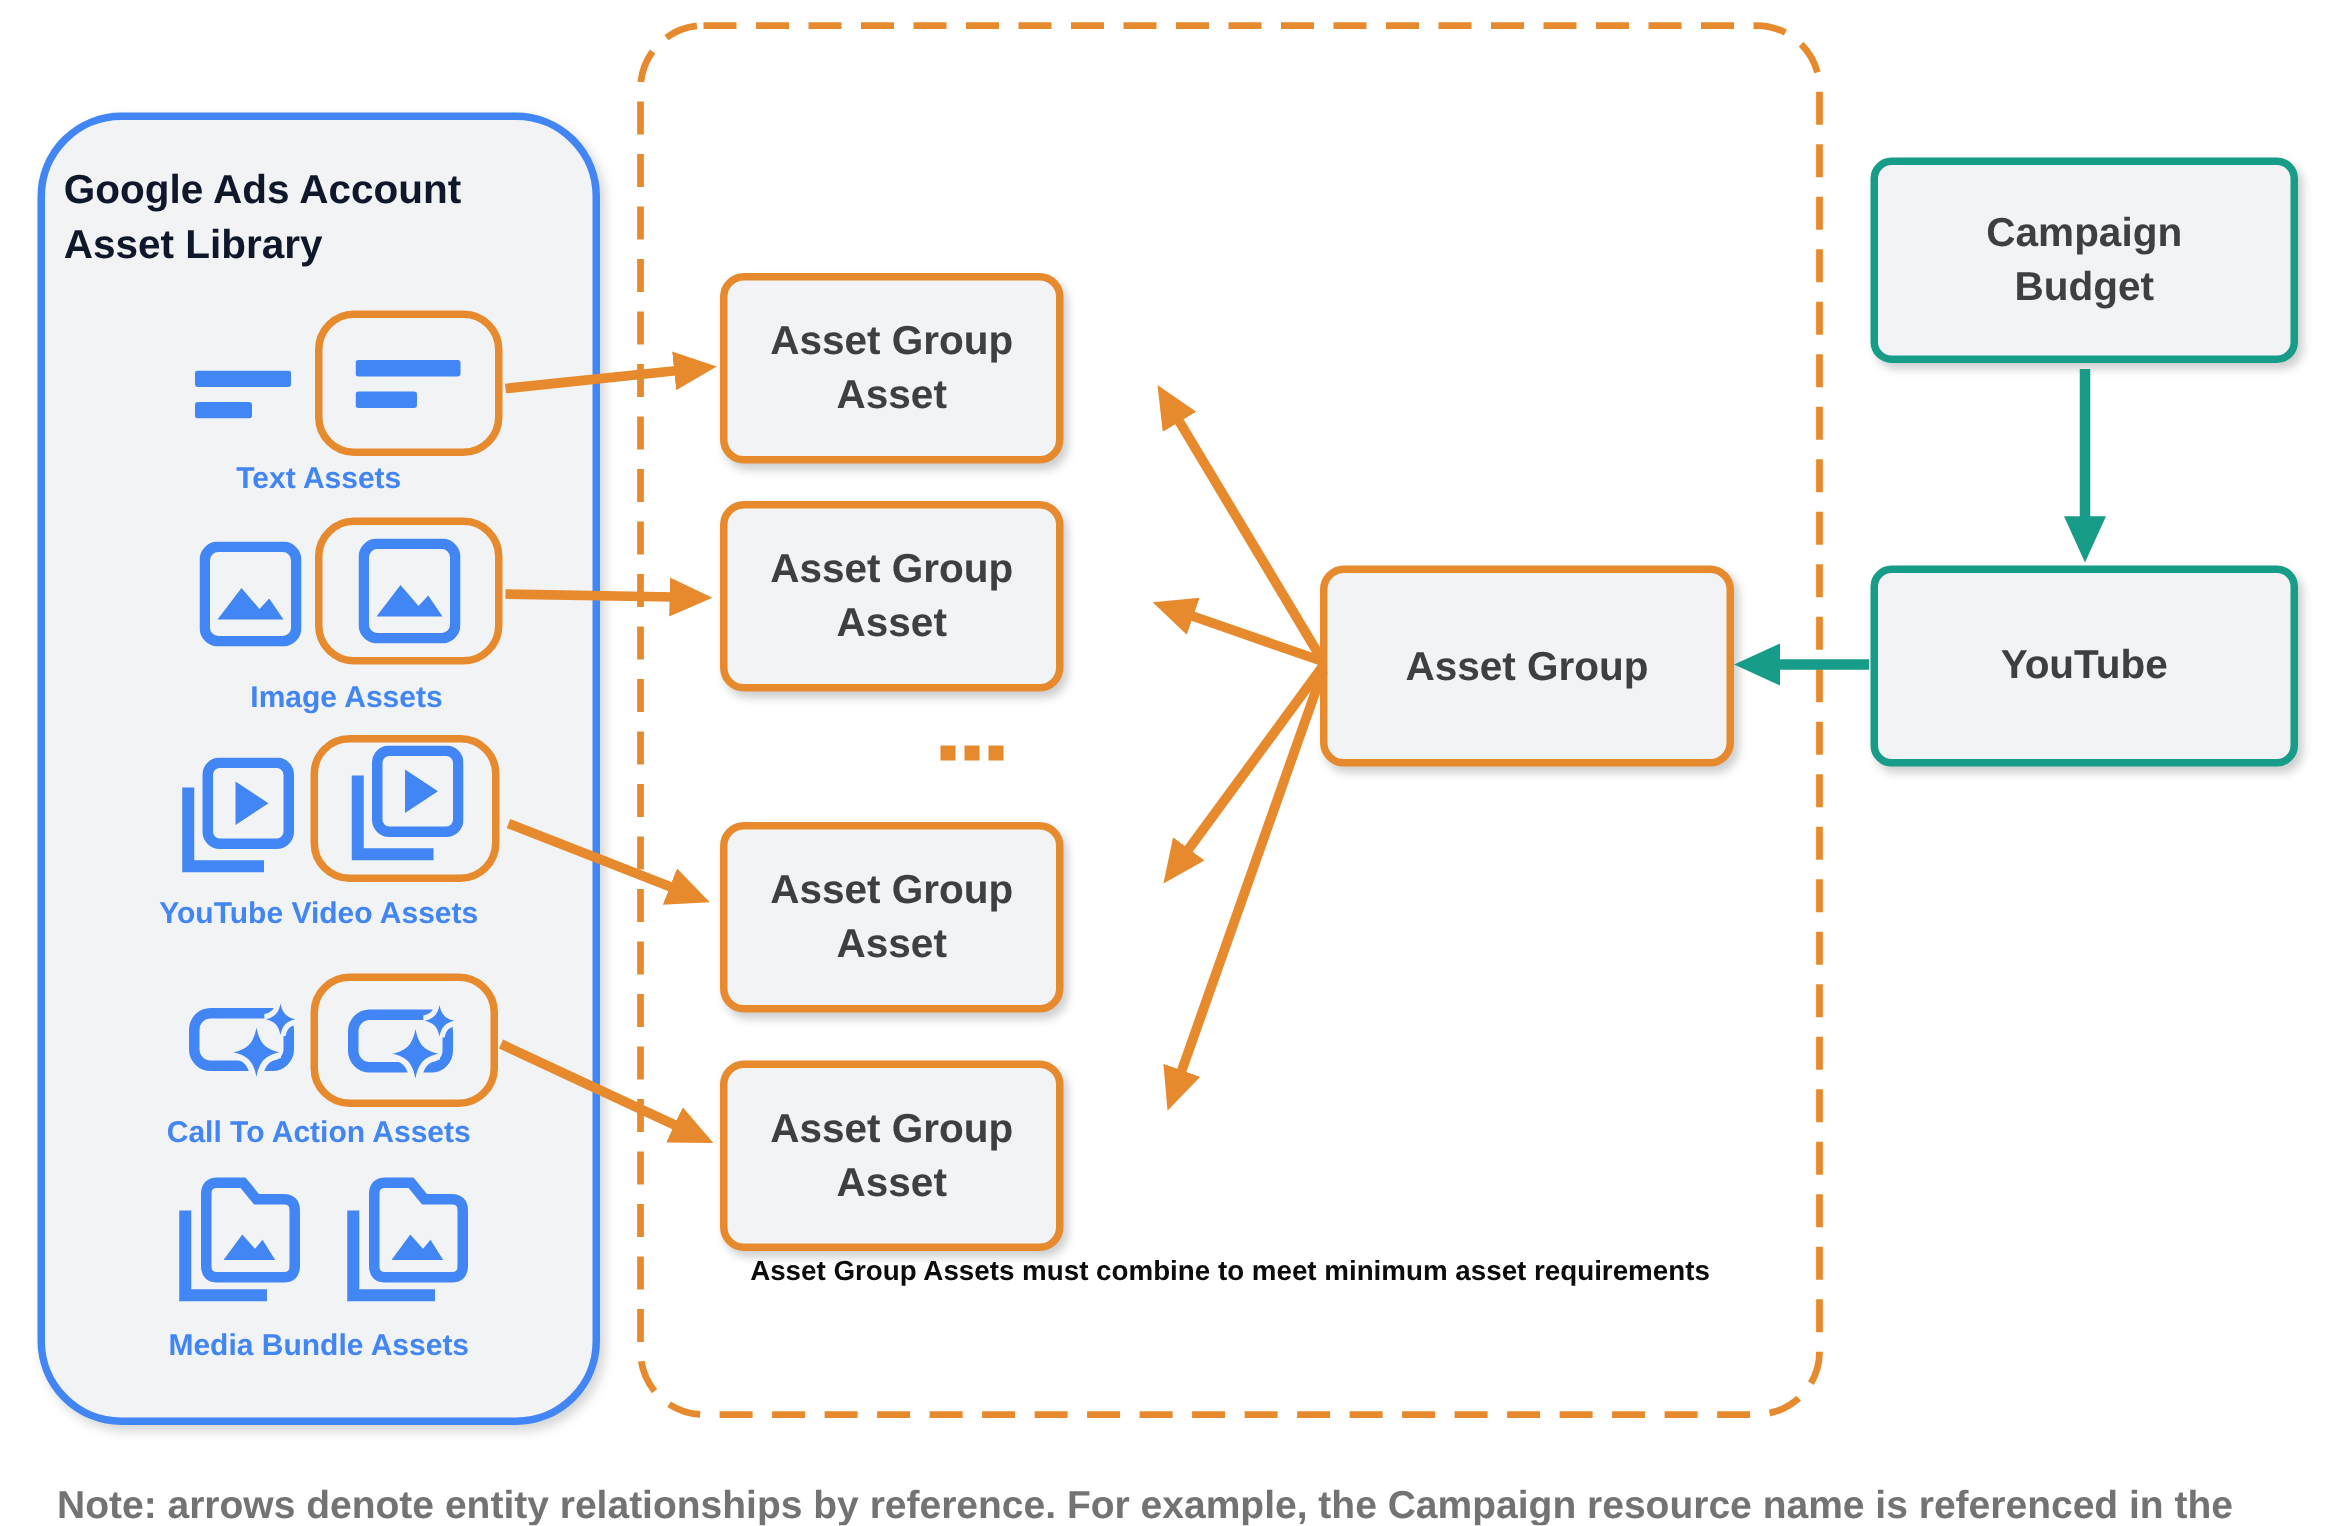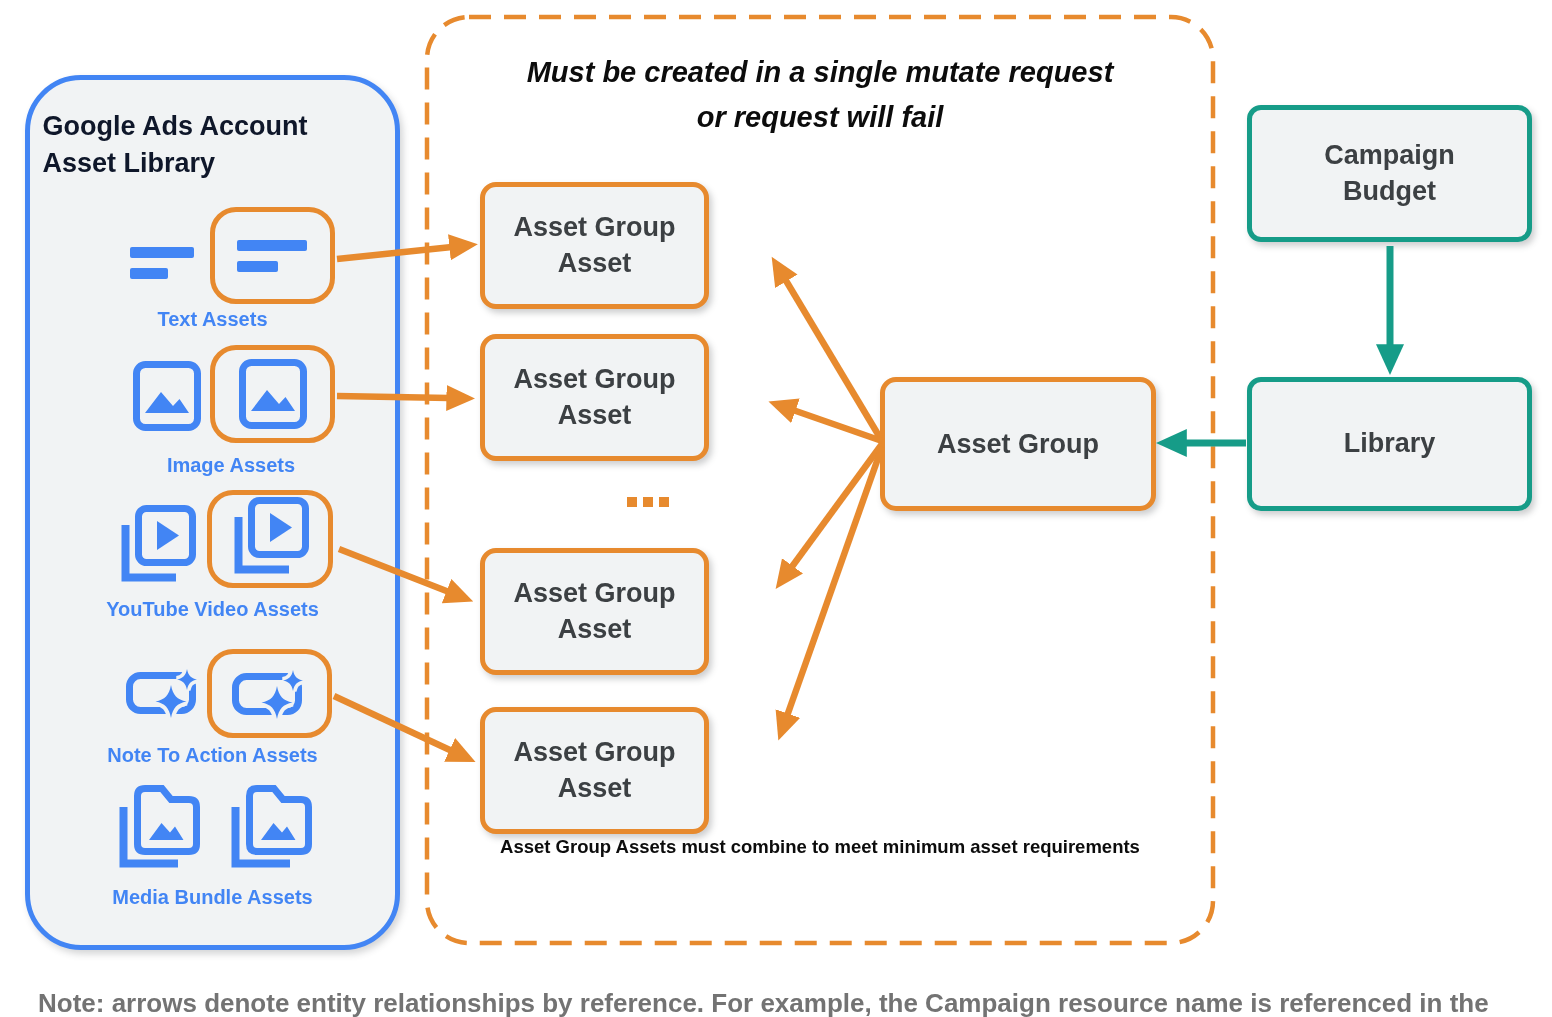--- a/index.html
+++ b/index.html
@@ -104,40 +104,39 @@
           <path d="M61 4 C62.2 10.4 65 13.2 71 14.5 C65 15.8 62.2 18.6 61 25 C59.8 18.6 57 15.8 51 14.5 C57 13.2 59.8 10.4 61 4 Z" fill="#4285F4" stroke="#F1F3F4" stroke-width="7" paint-order="stroke"></path>
         </svg>
     </div>
     <div class="orange-wrap" style="left:177px;top:569px;width:125px;height:89px;">
       <svg width="76" height="56" viewBox="0 0 76 56">
           <rect x="3.5" y="10.5" width="63" height="35" rx="11" fill="none" stroke="#4285F4" stroke-width="7"></rect>
           <path d="M45 20 C47 30.5 51 34.5 60.5 36.5 C51 38.5 47 42.5 45 53 C43 42.5 39 38.5 29.5 36.5 C39 34.5 43 30.5 45 20 Z" fill="#4285F4" stroke="#F1F3F4" stroke-width="8" paint-order="stroke"></path>
           <path d="M61 4 C62.2 10.4 65 13.2 71 14.5 C65 15.8 62.2 18.6 61 25 C59.8 18.6 57 15.8 51 14.5 C57 13.2 59.8 10.4 61 4 Z" fill="#4285F4" stroke="#F1F3F4" stroke-width="7" paint-order="stroke"></path>
         </svg>
     </div>
-    <div class="type-label" style="top:664px;">Note To Action Assets</div>
+    <div class="type-label" style="top:664px;">Call To Action Assets</div>
 
     <div class="abs" style="left:86px;top:703px;">
       <svg width="85" height="90" viewBox="0 0 85 90">
           <path d="M7.5 24 V80.5 H62" fill="none" stroke="#4285F4" stroke-width="8"></path>
           <path d="M29 5.5 H46 L55 16.5 H73 Q80.5 16.5 80.5 24 V61 Q80.5 68.5 73 68.5 H29 Q21.5 68.5 21.5 61 V13 Q21.5 5.5 29 5.5 Z" fill="none" stroke="#4285F4" stroke-width="7"></path>
           <path d="M33 57 L45.5 40 L54 49.5 L59 43.5 L67.5 57 Z" fill="#4285F4"></path>
         </svg>
     </div>
     <div class="abs" style="left:198px;top:703px;">
       <svg width="85" height="90" viewBox="0 0 85 90">
           <path d="M7.5 24 V80.5 H62" fill="none" stroke="#4285F4" stroke-width="8"></path>
           <path d="M29 5.5 H46 L55 16.5 H73 Q80.5 16.5 80.5 24 V61 Q80.5 68.5 73 68.5 H29 Q21.5 68.5 21.5 61 V13 Q21.5 5.5 29 5.5 Z" fill="none" stroke="#4285F4" stroke-width="7"></path>
           <path d="M33 57 L45.5 40 L54 49.5 L59 43.5 L67.5 57 Z" fill="#4285F4"></path>
         </svg>
     </div>
     <div class="type-label" style="top:806px;">Media Bundle  Assets</div>
   </div>
 
-  <div class="mutate-title">Must be created in a single mutate request or request will fail</div>
 
   <div class="aga-box" style="top:182px;">
     <span>Asset Group Asset</span>
   </div>
   <div class="aga-box" style="top:334px;">
     <span>Asset Group Asset</span>
   </div>
   <div class="dots">
       <i></i>
       <i></i>
@@ -153,21 +152,21 @@
   <div class="ag-box">
     <span>Asset Group</span>
   </div>
 
   <div class="mutate-footnote">Asset Group Assets must combine to meet minimum asset requirements</div>
 
   <div class="teal-box" style="top:105px;height:137px;">
     <span class="budget-span">Campaign Budget</span>
   </div>
   <div class="teal-box" style="top:377px;height:134px;">
-    <span>Library</span>
+    <span>YouTube</span>
   </div>
 
   <div class="page-note">Note: arrows denote entity relationships by reference. For example, the Campaign resource name is referenced in the Asset Group.</div>
 
   <svg class="overlay" width="1552" height="1017" viewBox="0 0 1552 1017">
     <defs>
       <marker id="ah-o" markerWidth="4.6" markerHeight="4.2" refX="0.4" refY="2" orient="auto" markerUnits="strokeWidth">
         <path d="M0 0 L4.4 2 L0 4 Z" fill="#E78A2E"></path>
       </marker>
       <marker id="ah-t" markerWidth="4.6" markerHeight="4.2" refX="0.4" refY="2" orient="auto" markerUnits="strokeWidth">

